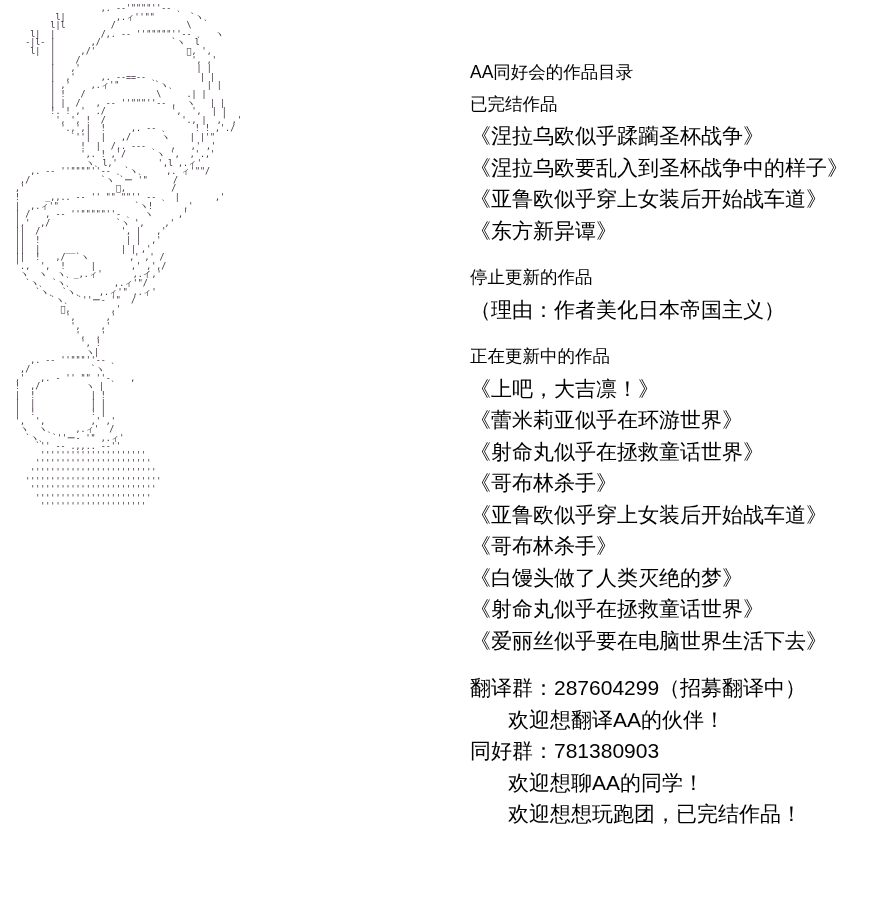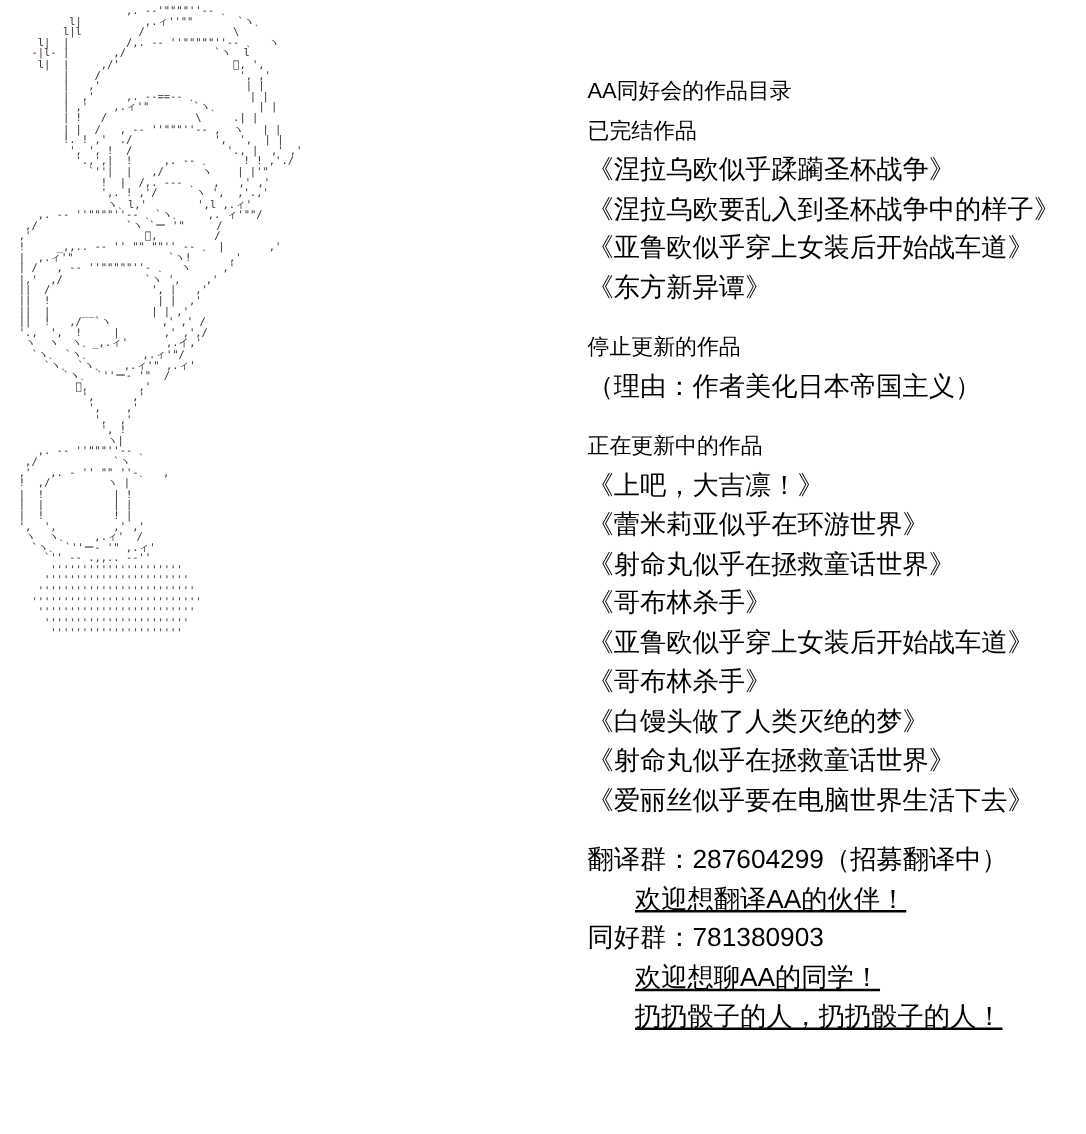--- a/index.html
+++ b/index.html
@@ -52,21 +52,20 @@
     font-size: 21px;
     line-height: 31.5px;
     white-space: pre;
     color: #000000;
   }
   .line.heading {
     font-size: 17.5px;
   }
   .line.indent {
     padding-left: 38px;
-    text-decoration: underline;
   }
   .spacer {
     height: 16px;
   }
   .block {
     margin: 0;
     padding: 0;
   }
   #header-block { padding-top: 28px; }
 </style>
@@ -177,17 +176,17 @@
 
     <div class="block">
       <div class="line"><span>翻译群：</span><span>287604299（招募翻译中）</span></div>
       <div class="line indent">欢迎想翻译AA的伙伴！</div>
     </div>
     <div class="block">
       <div class="line"><span>同好群：</span><span>781380903</span></div>
       <div class="line indent">欢迎想聊AA的同学！</div>
     </div>
     <div class="block">
-      <div class="line indent">扔扔骰子的人，扔扔骰子的人！</div>
+      <div class="line indent">欢迎想想玩跑团，已完结作品！</div>
     </div>
 
   </div>
 </div>
 
 </body></html>

